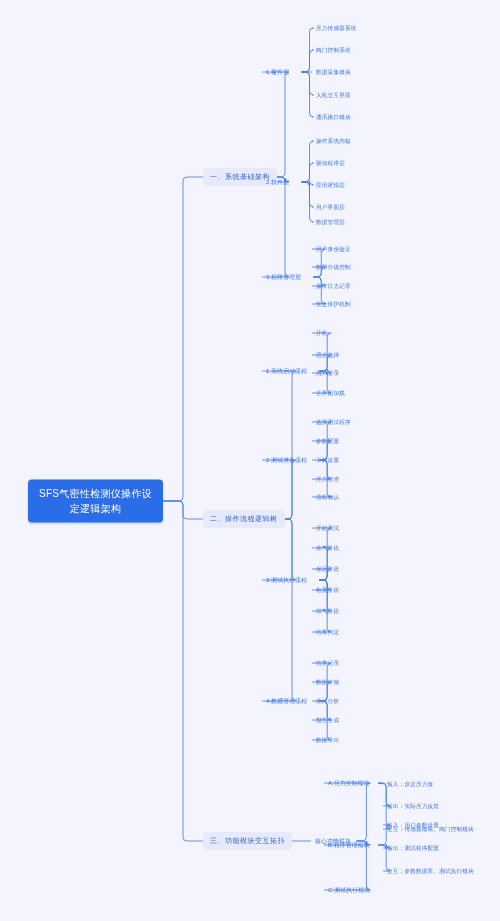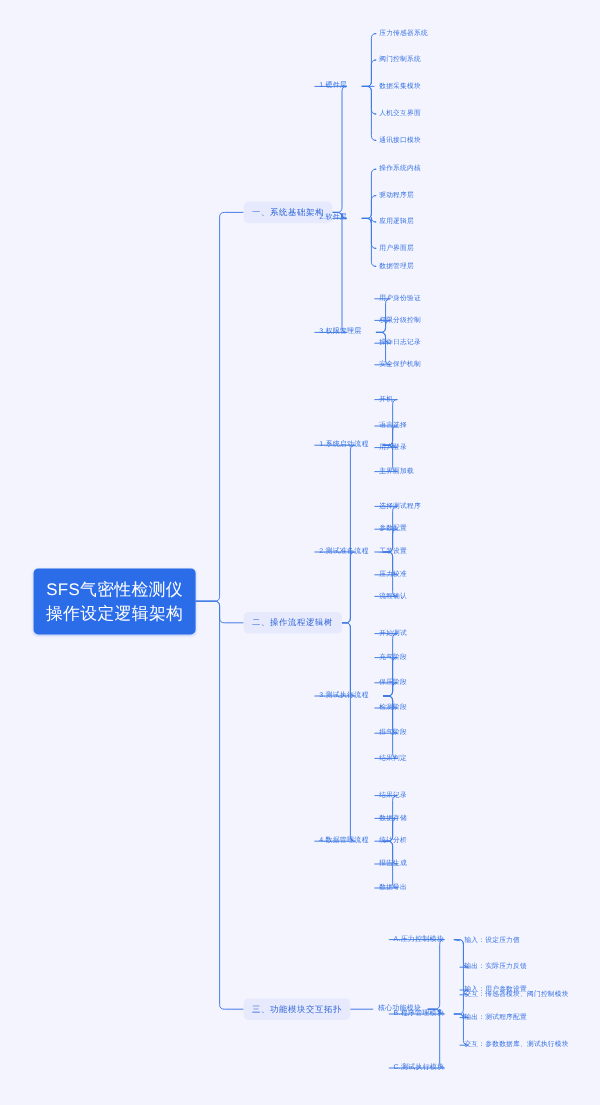--- a/index.html
+++ b/index.html
@@ -20,21 +20,21 @@
     transform:translateY(-50%);
     line-height:1.1;
   }
   .lbl.leaf{color:#3a74e3;}
   .lbl.sub{color:#2f6fe0;font-size:5.8px;}
   .root{
     position:absolute;
     background:#2b6ce8;
     color:#ffffff;
     border-radius:4px;
-    font-size:14px;
+    font-size:10px;
     line-height:1.45;
     text-align:center;
     padding:7px 9px;
     box-sizing:border-box;
     letter-spacing:0.3px;
     transform:translateY(-50%);
     box-shadow:0 1px 2px rgba(43,108,232,0.25);
   }
   .branch{
     position:absolute;

